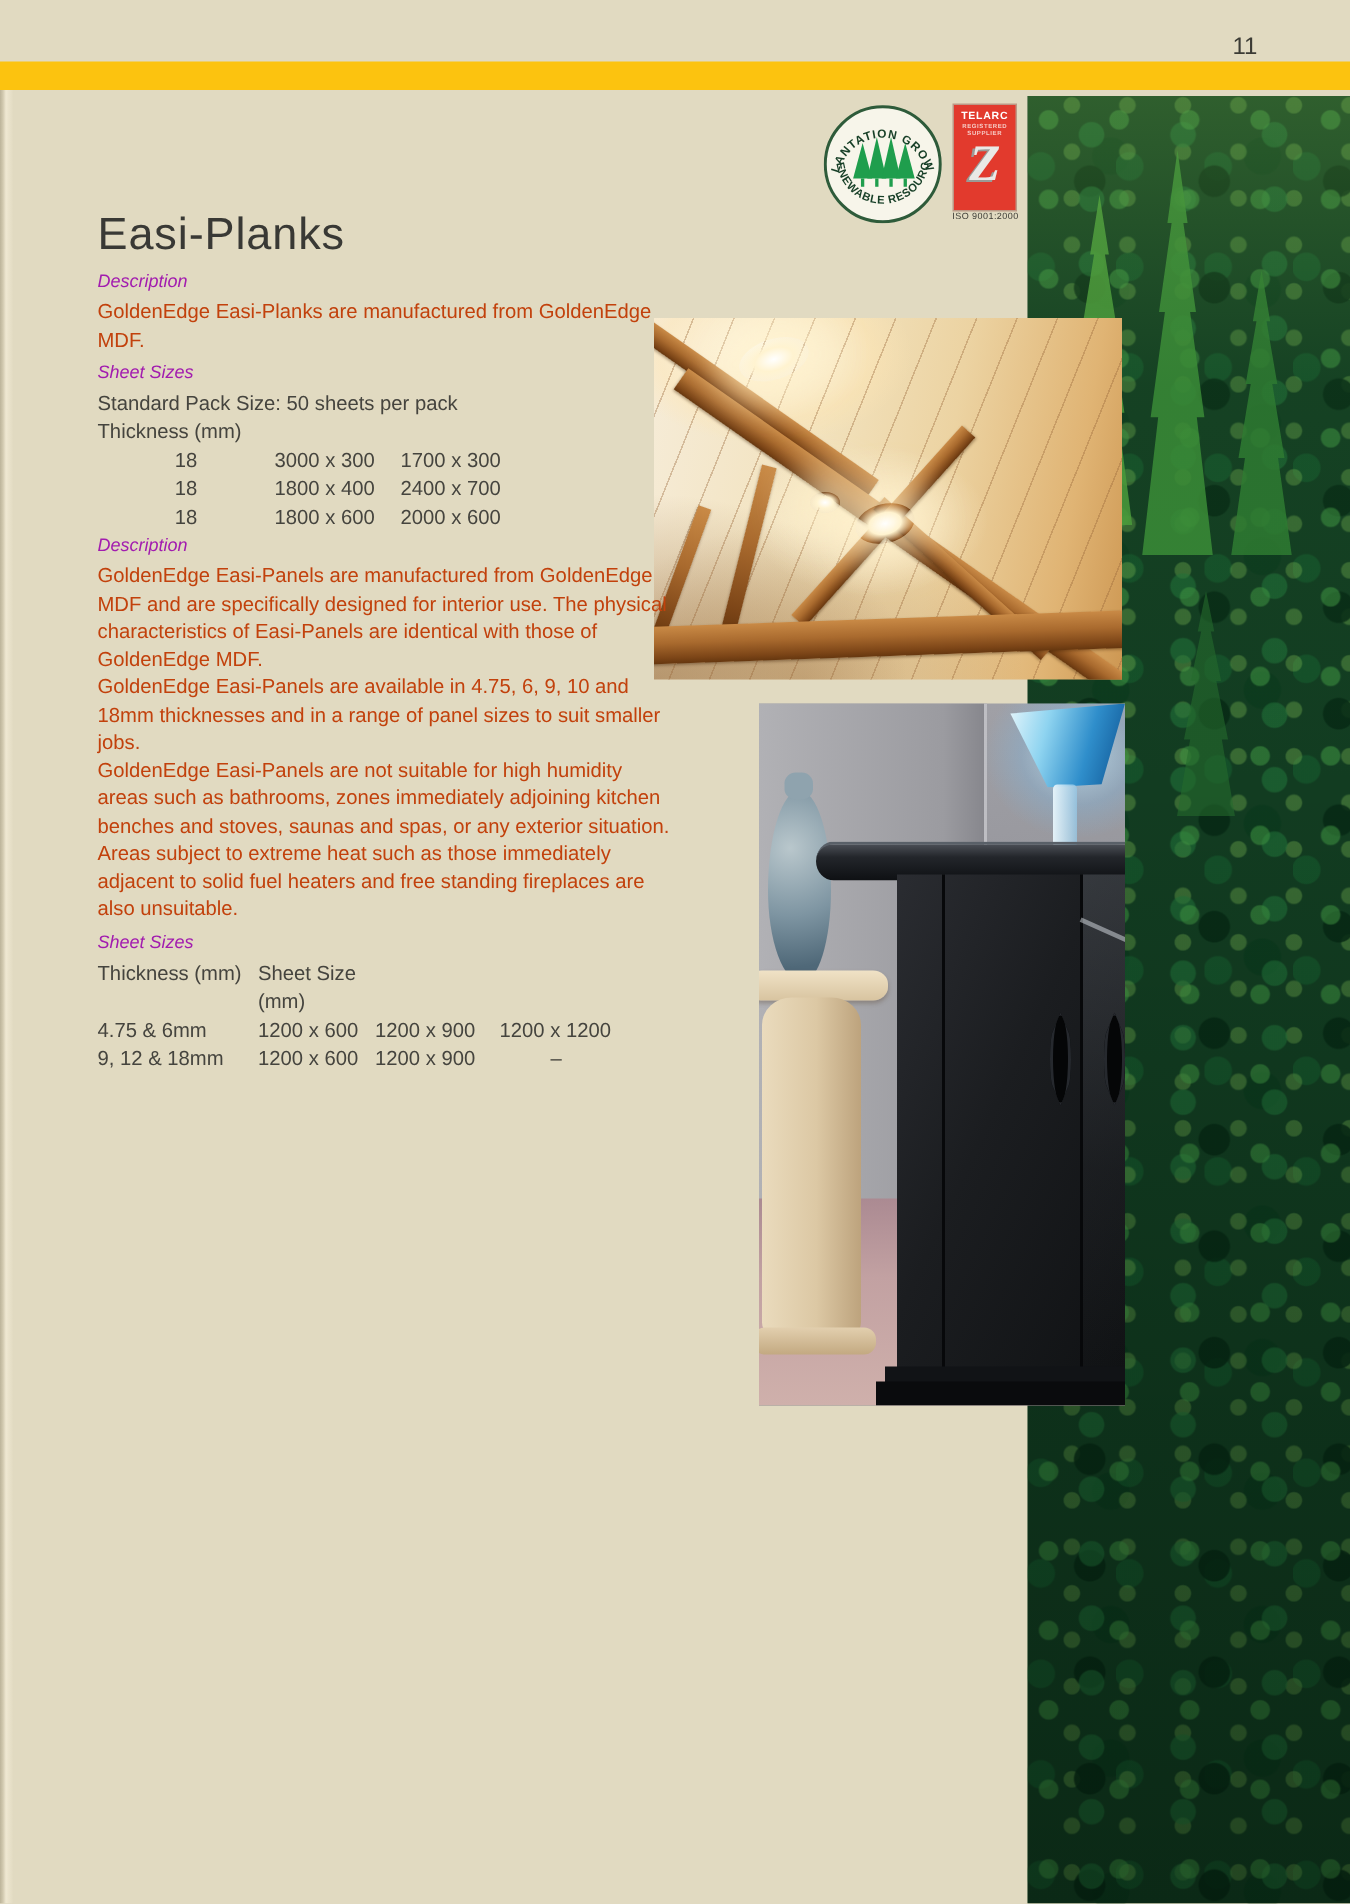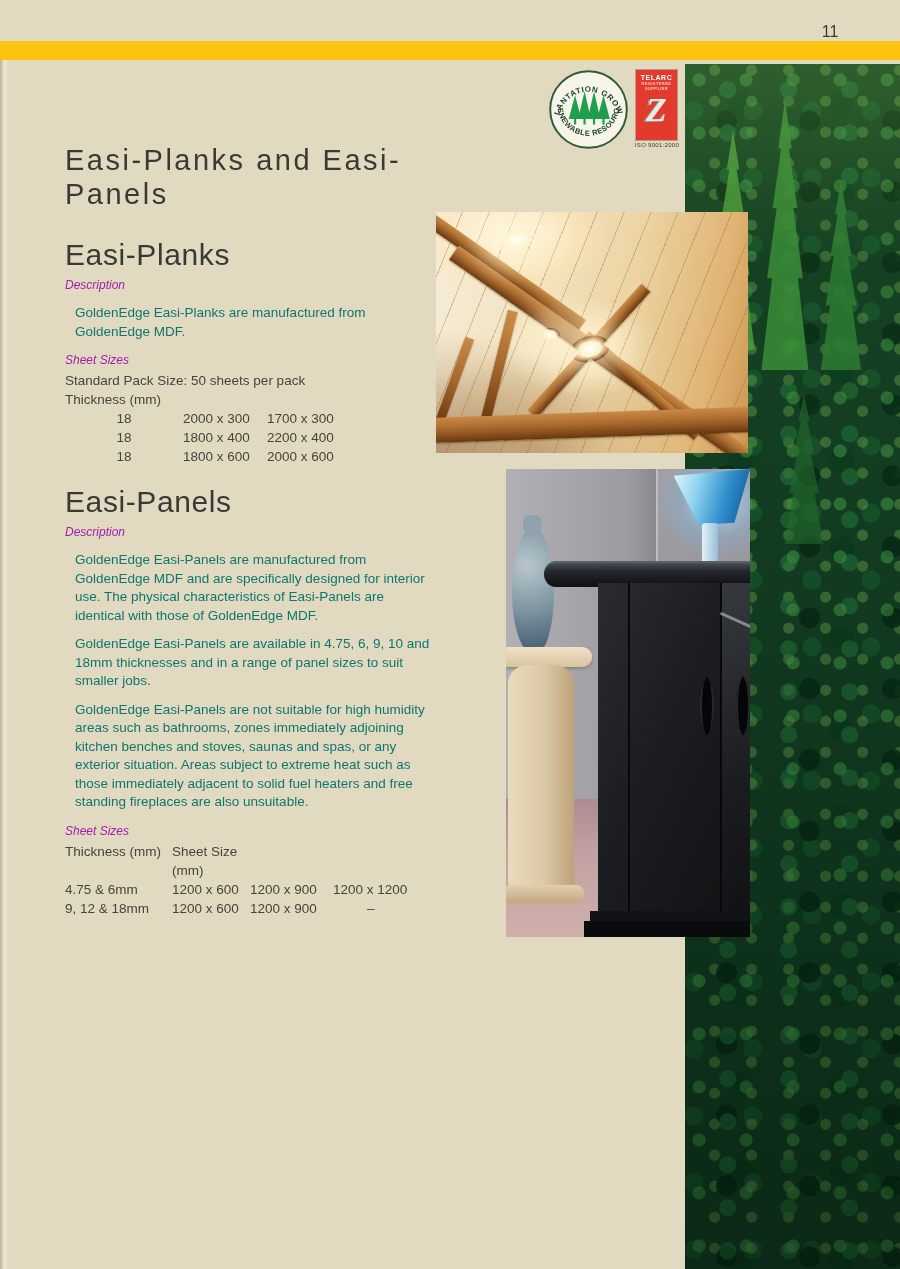--- a/index.html
+++ b/index.html
@@ -50,21 +50,21 @@
     font-size:6px;color:#3c3c35;letter-spacing:.3px;}
   
   .content{position:absolute;left:65px;top:143px;width:382px;}
   .page-title{font-size:29px;line-height:34px;font-weight:400;letter-spacing:2.5px;
     color:#393935;margin:0 0 30px;}
   .sect{font-size:30px;line-height:27px;font-weight:400;letter-spacing:.6px;
     color:#393935;margin:0 0 8px;}
   .sect.panels{margin-top:22px;}
   .lbl{font-size:12px;line-height:18px;font-style:italic;color:#a21caf;margin:0 0 3px;}
   .lbl.sheets{margin-top:3px;margin-bottom:2px;}
-  .content p{font-size:13.5px;line-height:18.5px;margin:10px;color:#0f766e;}
+  .content p{font-size:13.5px;line-height:18.5px;margin:0;color:#c2410c;}
   .pack-note{font-size:13.5px;line-height:19px;margin:2px 0 0;}
   
   .tbl{font-size:13.5px;line-height:19px;}
   .tbl-planks .trow{display:grid;grid-template-columns:118px 84px auto;}
   .tbl-planks .thead{display:grid;grid-template-columns:118px auto;}
   .tbl-planks .c1{text-align:center;}
   .tbl-panels .trow,.tbl-panels .thead{display:grid;grid-template-columns:107px 78px 83px 92px;}
   .dash{padding-left:34px;}
   
   .photo{position:absolute;overflow:hidden;}
@@ -222,50 +222,48 @@
     <div class="seam s2"></div>
     <div class="streak"></div>
     <div class="handle h1"></div>
     <div class="handle h2"></div>
   </div>
   <div class="cab-base"></div>
   <div class="cab-base2"></div>
 </div>
 
 <div class="content">
-  <h1 class="page-title">Easi-Planks and Easi- Panels</h1>
 
   <h2 class="sect">Easi-Planks</h2>
   <div class="lbl">Description</div>
   <p>GoldenEdge Easi-Planks are manufactured from GoldenEdge MDF.</p>
 
   <div class="lbl sheets">Sheet Sizes</div>
   <div class="pack-note">Standard Pack Size: 50 sheets per pack</div>
   <div class="tbl tbl-planks">
     <div class="thead">
       <span>Thickness (mm)</span>
     </div>
     <div class="trow">
       <span class="c1">18</span>
-      <span>2000 x 300</span>
+      <span>3000 x 300</span>
       <span>1700 x 300</span>
     </div>
     <div class="trow">
       <span class="c1">18</span>
       <span>1800 x 400</span>
-      <span>2200 x 400</span>
+      <span>2400 x 700</span>
     </div>
     <div class="trow">
       <span class="c1">18</span>
       <span>1800 x 600</span>
       <span>2000 x 600</span>
     </div>
   </div>
 
-  <h2 class="sect panels">Easi-Panels</h2>
   <div class="lbl">Description</div>
   <p>GoldenEdge Easi-Panels are manufactured from GoldenEdge MDF and are specifically designed for interior use.  The physical characteristics of Easi-Panels are identical with those of GoldenEdge MDF.</p>
   <p>GoldenEdge Easi-Panels are available in 4.75, 6, 9, 10 and 18mm thicknesses and in a range of panel sizes to suit smaller jobs.</p>
   <p>GoldenEdge Easi-Panels are not suitable for high humidity areas such as bathrooms, zones immediately adjoining kitchen benches and stoves, saunas and spas, or any exterior situation.  Areas subject to extreme heat such as those immediately adjacent to solid fuel heaters and free standing fireplaces are also unsuitable.</p>
 
   <div class="lbl sheets">Sheet Sizes</div>
   <div class="tbl tbl-panels">
     <div class="thead">
       <span>Thickness (mm)</span>
       <span>Sheet Size (mm)</span>

